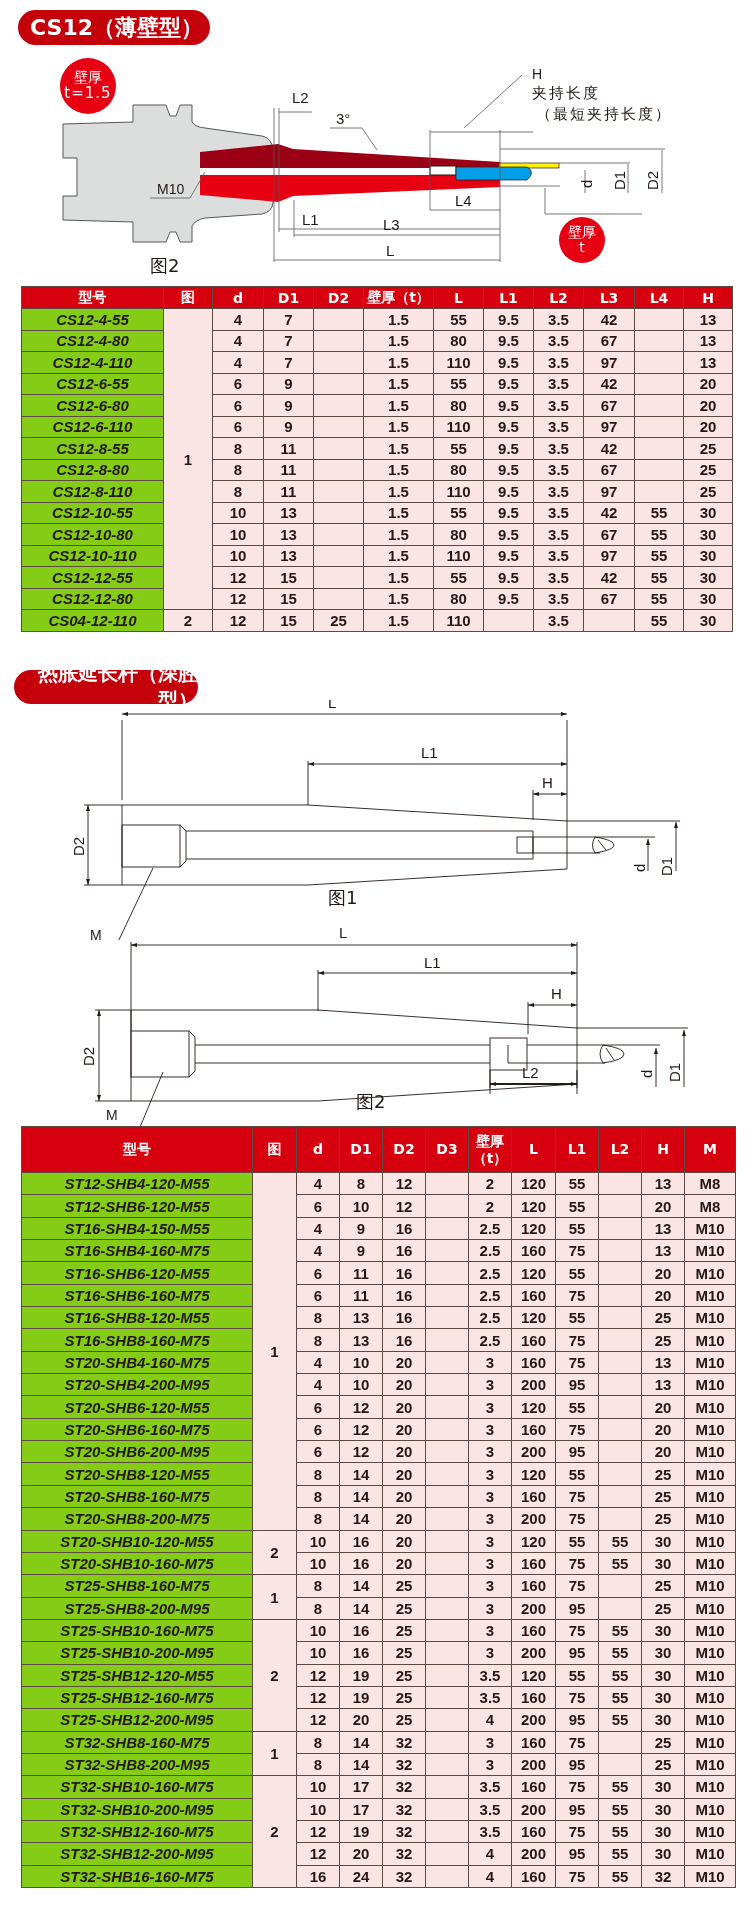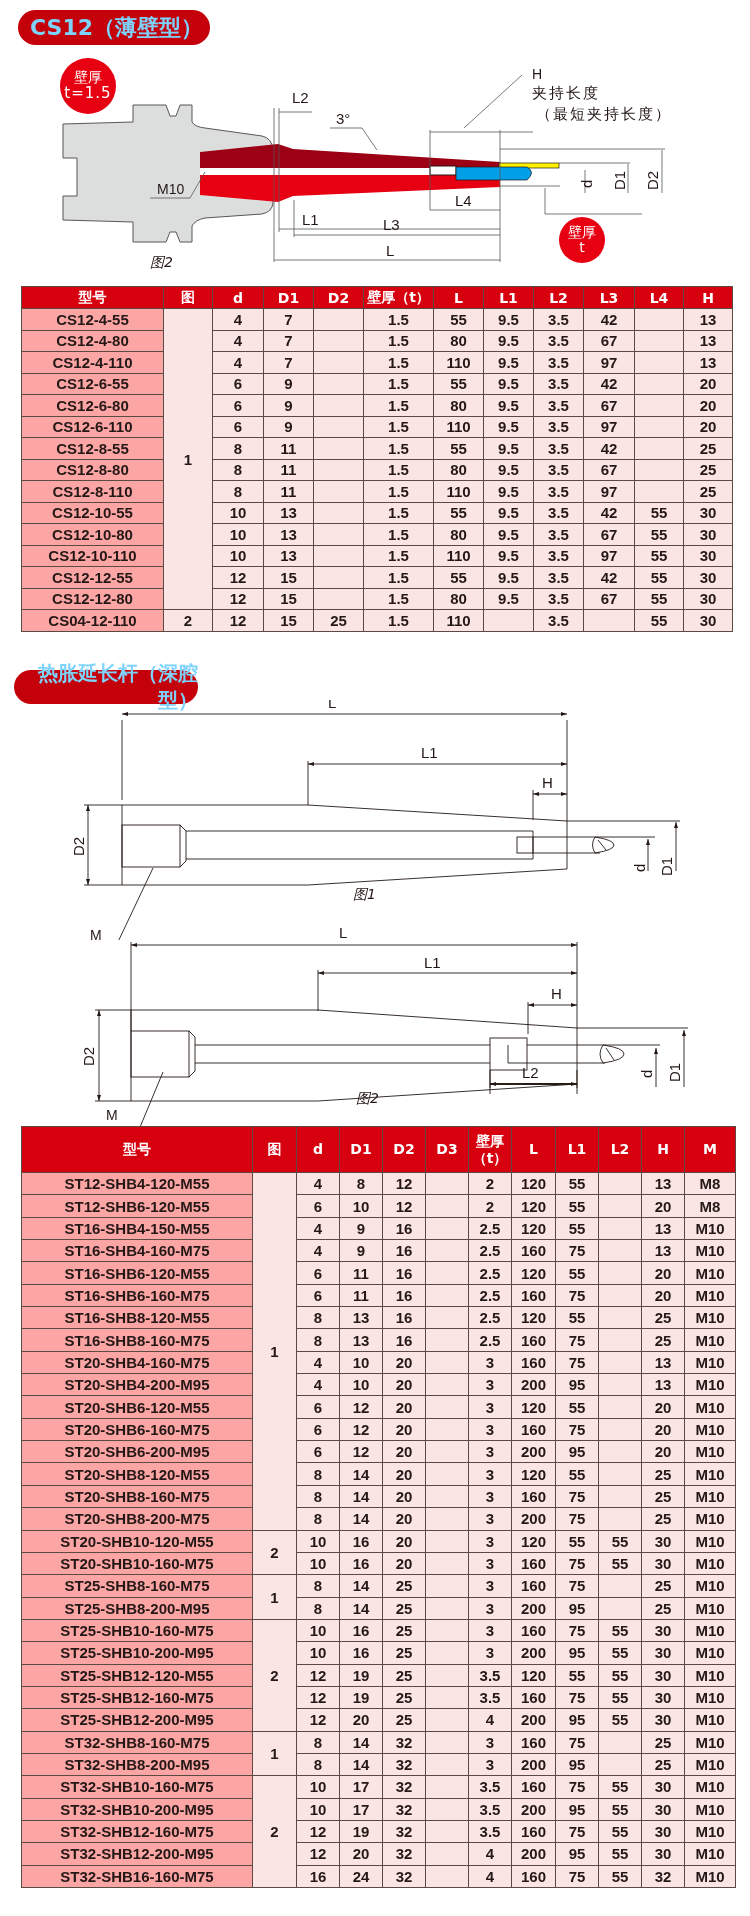--- a/index.html
+++ b/index.html
@@ -1,37 +1,37 @@
 <!DOCTYPE html>
 <html><head>
 <meta charset="utf-8">
 <style>
   * { box-sizing: border-box; margin: 0; padding: 0; }
   body { width: 750px; height: 1916px; background: #ffffff; font-family: "Liberation Sans", "DejaVu Sans", sans-serif; position: relative; overflow: hidden; color: #231815; }
-  .pill { position: absolute; background: #c4000b; color: #7dd3fc; font-weight: bold; border-radius: 22px; display: flex; align-items: center; padding-left: 12px; font-family: "DejaVu Sans", sans-serif; }
+  .pill { position: absolute; background: #c4000b; color: #ffffff; font-weight: bold; border-radius: 22px; display: flex; align-items: center; padding-left: 12px; font-family: "DejaVu Sans", sans-serif; }
   .pill1 { left: 18px; top: 10px; width: 192px; height: 35px; font-size: 22px; }
   .pill2 { left: 14px; top: 670px; width: 184px; height: 34px; font-size: 20px; text-align: right; }
   svg { position: absolute; left: 0; }
   .svg-text { font-family: "Liberation Sans", "DejaVu Sans", sans-serif; fill: #231815; }
   .badge { position: absolute; border-radius: 50%; background: #e60012; color: #fff; text-align: center; font-family: "DejaVu Sans", sans-serif; display: flex; flex-direction: column; justify-content: center; align-items: center; line-height: 1.1; }
   .badge1 { left: 60px; top: 58px; width: 56px; height: 56px; font-size: 14px; }
   .badge1 .sub { font-size: 15px; letter-spacing: 1px; }
   .badge2 { left: 559px; top: 217px; width: 46px; height: 46px; font-size: 14px; }
   table { position: absolute; border-collapse: collapse; table-layout: fixed; font-family: "Liberation Sans", sans-serif; font-weight: bold; }
   table td, table th { border: 1.5px solid #5a4a42; text-align: center; padding: 0; white-space: nowrap; overflow: hidden; }
   table th { background: #d7000f; color: #fff; font-family: "DejaVu Sans", sans-serif; font-weight: bold; margin-left: 35px; }
   table td { background: #fbe5e4; color: #231815; }
-  table td.model { background: #fca5a5; }
+  table td.model { background: #84cc16; font-style: italic; }
   .t1 { left: 21px; top: 286px; width: 711px; font-size: 15px; }
   .t1 th { height: 22px; font-size: 14px; }
   .t1 td { height: 21.5px; }
   .t2 { left: 21px; top: 1126px; width: 714px; font-size: 15px; }
   .t2 th { height: 46px; font-size: 14px; line-height: 1.15; }
   .t2 td { height: 22.35px; }
-  .fig-label { position: absolute; font-family: "DejaVu Sans", sans-serif; font-size: 14px; color: #231815; font-style: italic; }
+  .fig-label { position: absolute; font-family: "DejaVu Sans", sans-serif; font-size: 18px; color: #231815; }
 </style>
 </head>
 <body>
 
 <div class="pill pill1">CS12（薄壁型）</div>
 
 <svg width="750" height="280" style="top:0;" viewBox="0 0 750 280">
 
   <path d="M63,124 L133,122 L133,105 L166,105 L170,116 L176,116 L180,105 L192,105 L192,122 Q195,127 205,128 L262,136 Q272,138 273,150 L273,203 Q272,212 262,214 L205,218 Q195,220 192,226 L192,242 L180,242 L176,232 L170,232 L166,242 L133,242 L133,222 L63,220 L63,196 L77,196 L77,158 L63,158 Z" fill="#dcdddd" stroke="#595757" stroke-width="1"></path>
 
@@ -379,21 +379,21 @@
       <polygon points="676,122 674,128 678,128"></polygon>
   </g>
   <text class="svg-text" x="328" y="8" font-size="15">L</text>
   <text class="svg-text" x="421" y="58" font-size="15">L1</text>
   <text class="svg-text" x="542" y="88" font-size="15">H</text>
   <text class="svg-text" x="0" y="0" font-size="15" transform="translate(84,156) rotate(-90)">D2</text>
   <text class="svg-text" x="0" y="0" font-size="15" transform="translate(645,172) rotate(-90)">d</text>
   <text class="svg-text" x="0" y="0" font-size="15" transform="translate(672,176) rotate(-90)">D1</text>
   <text class="svg-text" x="90" y="240" font-size="14">M</text>
 </svg>
-<div class="fig-label" style="left:353px; top:886px;">图1</div>
+<div class="fig-label" style="left:328px; top:886px;">图1</div>
 
 <svg width="750" height="210" style="top:920px;" viewBox="0 0 750 210">
   <g stroke="#231815" stroke-width="0.9" fill="none">
     <line x1="131" y1="22" x2="131" y2="111"></line>
     <line x1="577" y1="22" x2="577" y2="174"></line>
     <line x1="131" y1="25" x2="577" y2="25"></line>
     <line x1="318" y1="50" x2="318" y2="91"></line>
     <line x1="318" y1="53" x2="577" y2="53"></line>
     <line x1="528" y1="82" x2="528" y2="114"></line>
     <line x1="528" y1="85" x2="577" y2="85"></line>

